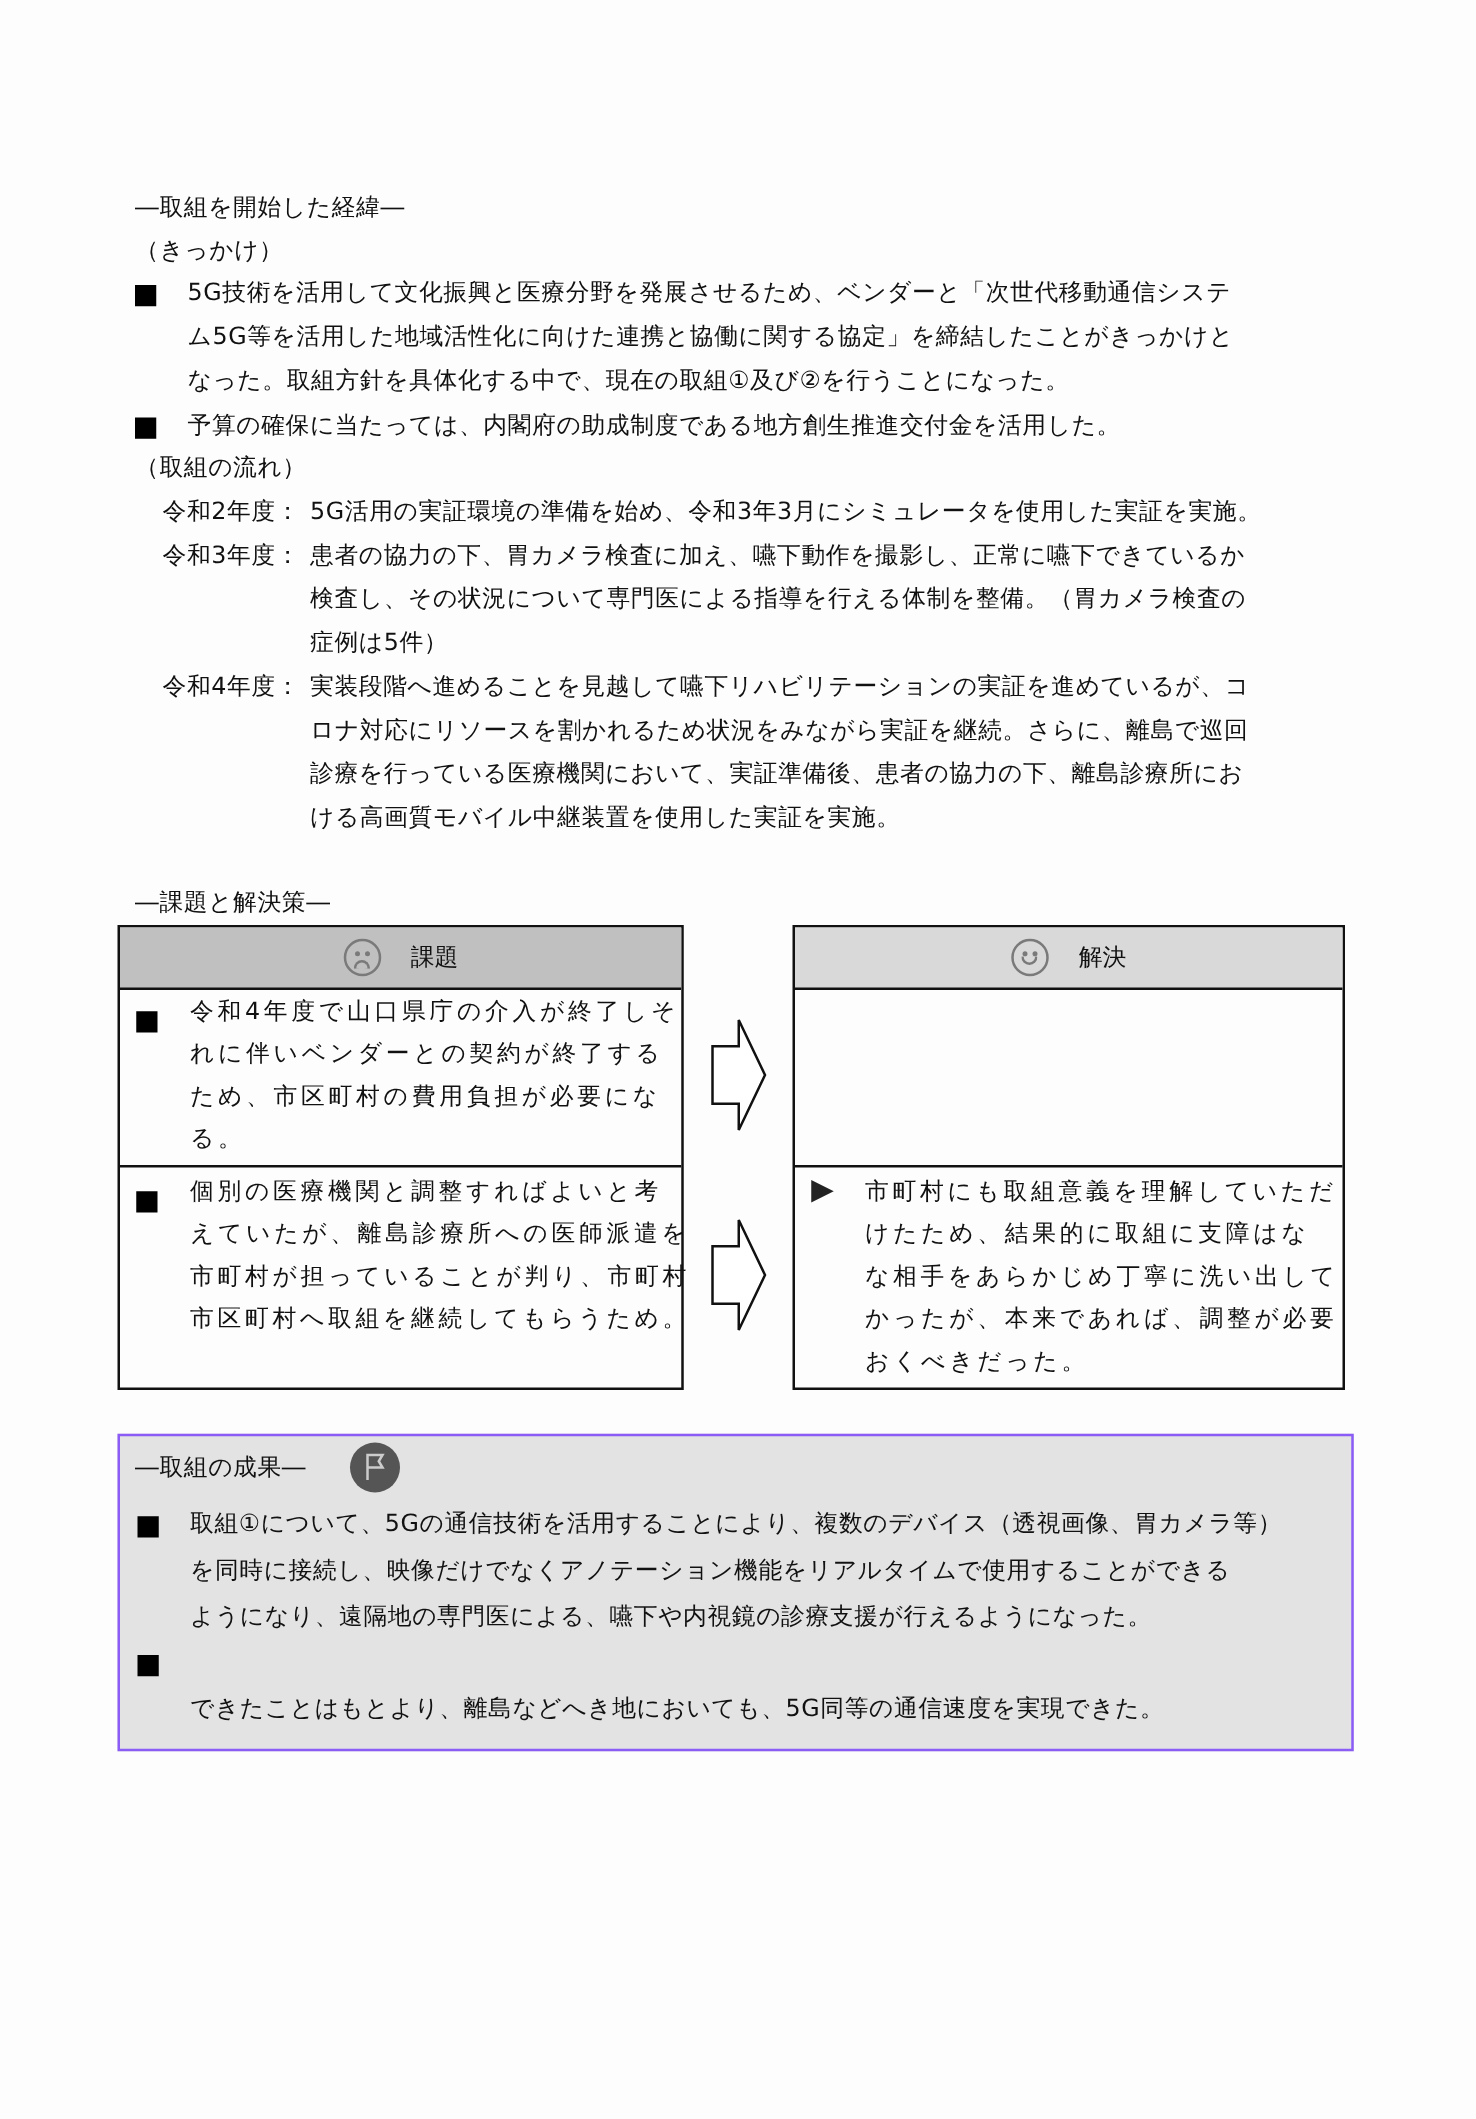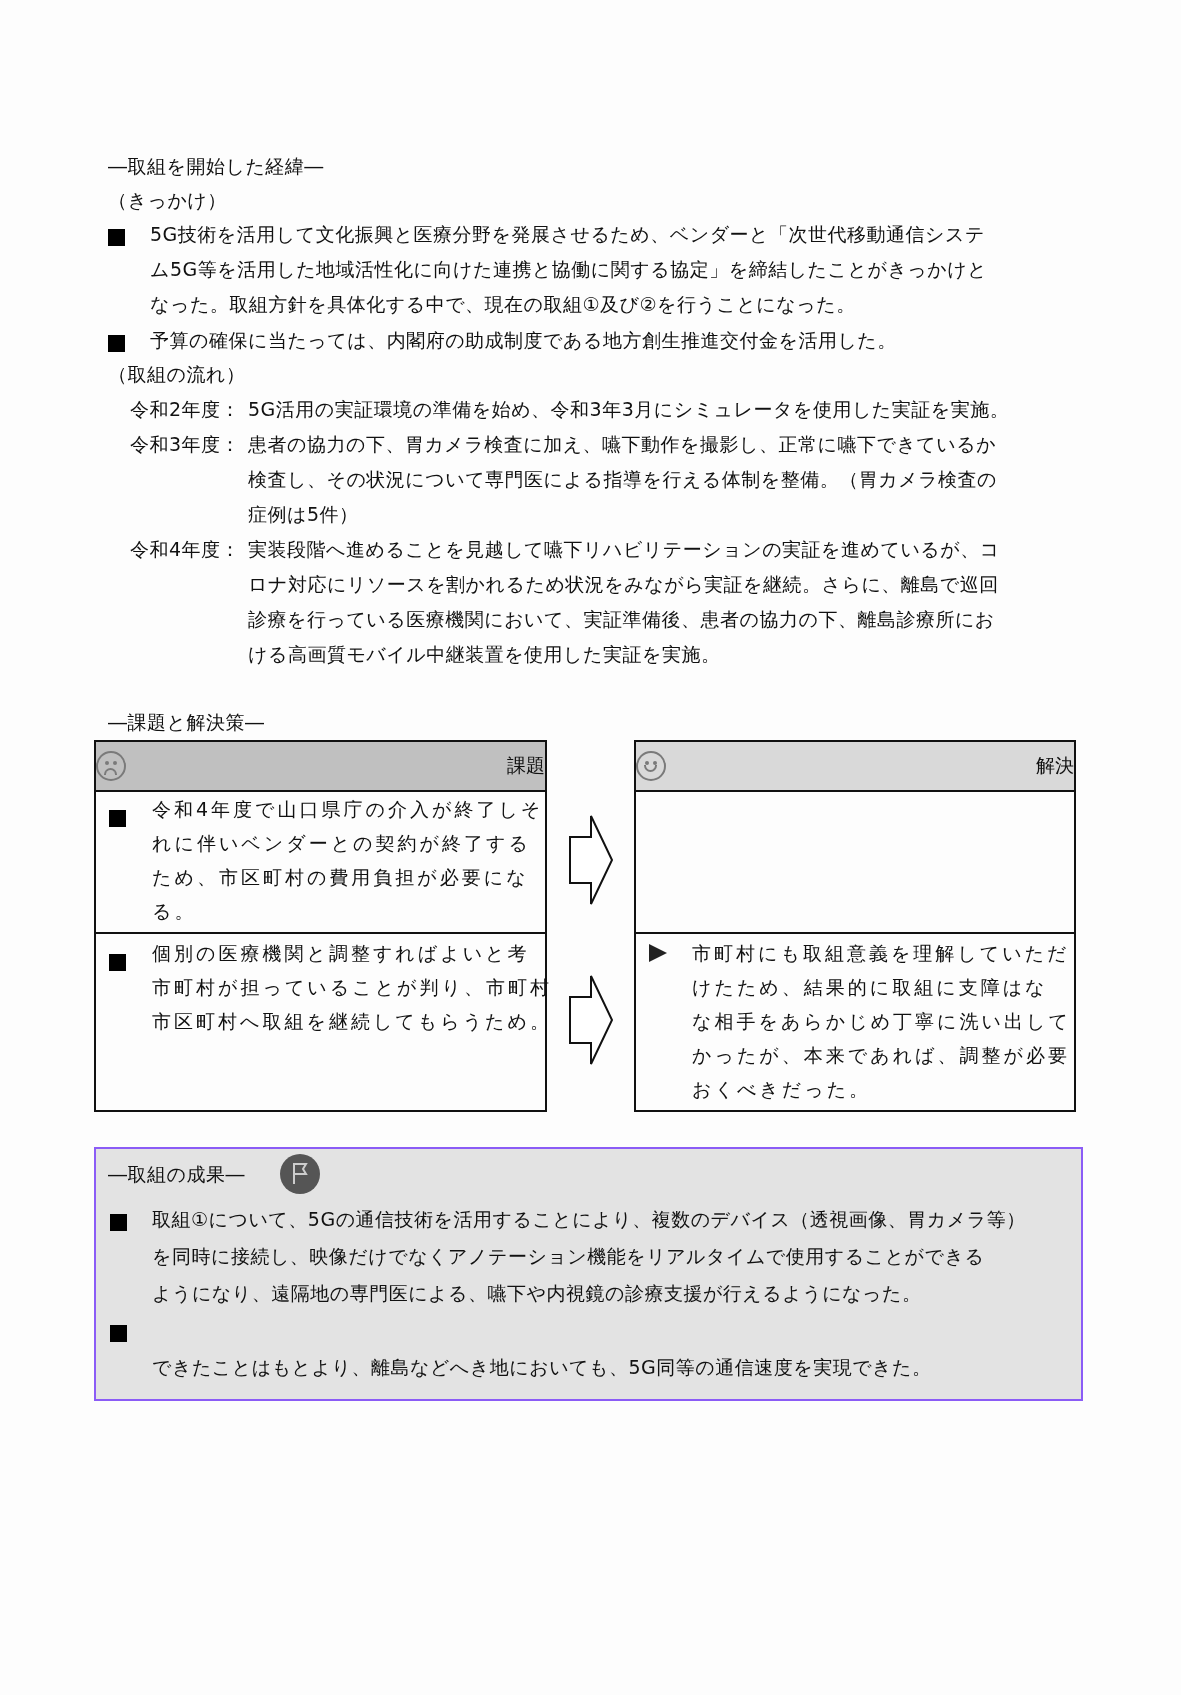--- a/index.html
+++ b/index.html
@@ -5,21 +5,21 @@
   html, body { margin: 0; padding: 0; }
   body {
     width: 1181px; height: 1695px; background: #fdfdfd; position: relative;
     font-family: "DejaVu Sans", "Liberation Sans", sans-serif; color: #111;
     font-size: 19px; overflow: hidden;
   }
   .abs { position: absolute; }
   .line { position: absolute; white-space: nowrap; line-height: 34px; height: 34px; letter-spacing: 0.5px; }
   .sq { display: inline-block; width: 17px; height: 17px; background: #000; vertical-align: -2px; }
   .box { position: absolute; border: 2px solid #111; box-sizing: border-box; }
-  .hdr { position: absolute; left: 0; right: 0; top: 0; height: 48px; border-bottom: 2px solid #111; display: flex; align-items: center; justify-content: space-between; gap: 24px; font-size: 19px; }
+  .hdr { position: absolute; left: 0; right: 0; top: 0; height: 48px; border-bottom: 2px solid #111; display: flex; align-items: center; justify-content: center; gap: 24px; font-size: 19px; }
   .hdr.issue { background: #c0c0c0; }
   .hdr.solve { background: #d9d9d9; }
   .face { width: 30px; height: 30px; border-radius: 50%; border: 2.5px solid #7a7a7a; box-sizing: border-box; position: relative; }
   .face .e { position: absolute; width: 4px; height: 4px; background: #7a7a7a; border-radius: 50%; top: 8px; }
   .face .m { position: absolute; left: 6px; width: 13px; height: 7px; box-sizing: border-box; border: 2.5px solid #7a7a7a; }
   .face.sad .m { top: 15px; border-bottom: none; border-radius: 8px 8px 0 0; }
   .face.happy .m { top: 12px; border-top: none; border-radius: 0 0 8px 8px; }
   .cell { position: absolute; left: 0; right: 0; }
   .cell-line { position: absolute; left: 0; right: 0; height: 2px; background: #111; }
   .cell .bul { position: absolute; left: 13px; top: 15px; }
@@ -77,20 +77,21 @@
       <div>れに伴いベンダーとの契約が終了する</div>
       <div>ため、市区町村の費用負担が必要にな</div>
       <div>る。</div>
     </div>
   </div>
   <div class="cell-line" style="top:190px;"></div>
   <div class="cell" style="top:194px;height:170px;">
     <div class="bul"><span class="sq"></span></div>
     <div class="txt" style="top:0px;">
       <div>個別の医療機関と調整すればよいと考</div>
+      <div>えていたが、離島診療所への医師派遣を</div>
       <div>市町村が担っていることが判り、市町村</div>
       <div>市区町村へ取組を継続してもらうため。</div>
     </div>
   </div>
 </div>
 
 <svg class="abs" style="left:568px;top:814px;" width="46" height="92" viewBox="0 0 46 92">
   <polygon points="2,23 23,23 23,2 44,46 23,90 23,69 2,69" fill="#fff" stroke="#111" stroke-width="2"></polygon>
 </svg>
 <svg class="abs" style="left:568px;top:974px;" width="46" height="92" viewBox="0 0 46 92">

